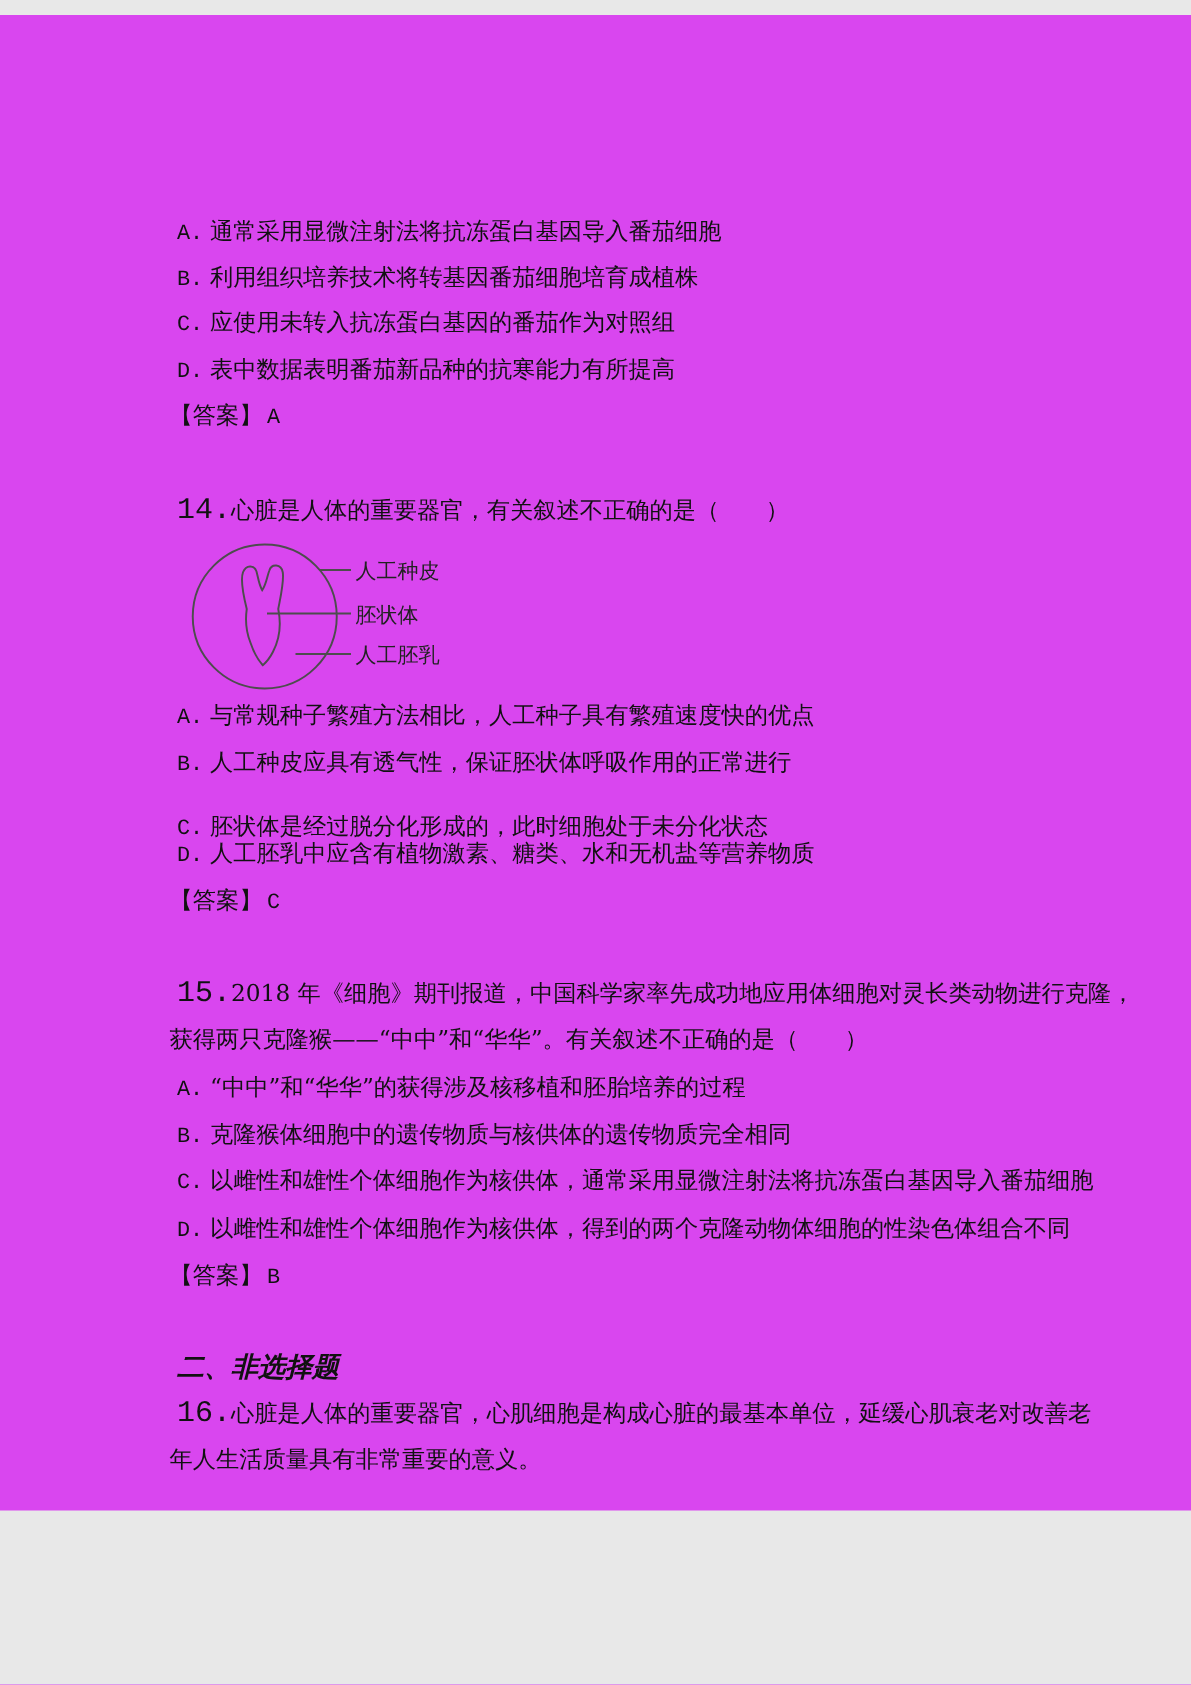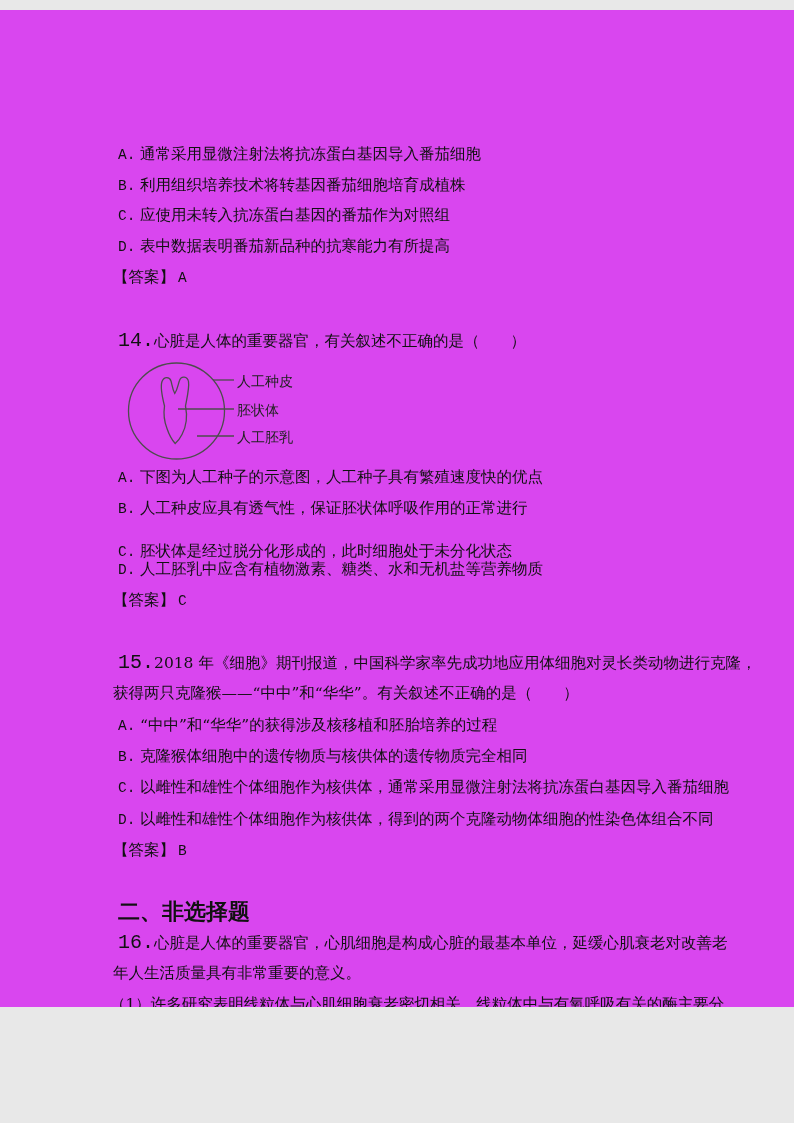--- a/index.html
+++ b/index.html
@@ -34,22 +34,22 @@
     font-family:"Liberation Mono","DejaVu Sans Mono",monospace;
     font-size:20px;
   }
   .ans-value{
     font-family:"Liberation Mono","DejaVu Sans Mono",monospace;
     font-size:14.5px;
     margin-left:3px;
   }
   .heading{
     font-weight:bold;
-    font-size:22px;
-    height:23px;line-height:23px;
+    font-size:18px;
+    height:23px;line-height:23px;font-style:italic;
   }
   .diagram{position:absolute;left:126px;top:350px;}
   .dstroke{fill:none;stroke:#4d4d4d;stroke-width:1.3;}
   .dlabel{
     font-size:14px;
     fill:#222222;
     font-family:"DejaVu Serif","Liberation Serif",serif;
   }
 </style>
 </head>
@@ -82,21 +82,21 @@
     <path class="dstroke" d="M 38.5,46 C 36.5,38 34,27 36,21.5 C 38,16.5 43.5,16.5 45,21 C 46,24.5 46.5,29.5 48.8,33.5 C 51.5,29.5 52,24.5 53.5,20.5 C 55,15.5 61.5,16 62.5,21.5 C 63.5,27.5 61,38 59.5,46 C 61.5,56 60.5,66 56,74.5 C 54,78.5 51.5,81.5 49.2,83.5 C 46,80 43,74.5 41,68.5 C 38,61 37.5,53 38.5,46 Z"></path>
     <line class="dstroke" x1="87" y1="20" x2="108" y2="20"></line>
     <line class="dstroke" x1="52" y1="49" x2="108" y2="49"></line>
     <line class="dstroke" x1="71" y1="76" x2="108" y2="76"></line>
     <text class="dlabel" x="111" y="25.5">人工种皮</text>
     <text class="dlabel" x="111" y="54.5">胚状体</text>
     <text class="dlabel" x="111" y="81.5">人工胚乳</text>
   </svg>
 
   <div class="line indent" style="top:457px">
-    <span class="letter">A.</span><span>下图为人工种子的示意图，人工种子具有繁殖速度快的优点</span>
+    <span class="letter">A.</span><span>与常规种子繁殖方法相比，人工种子具有繁殖速度快的优点</span>
   </div>
   <div class="line indent" style="top:487.7px">
     <span class="letter">B.</span><span>人工种皮应具有透气性，保证胚状体呼吸作用的正常进行</span>
   </div>
   <div class="line indent" style="top:531px">
     <span class="letter">C.</span><span>胚状体是经过脱分化形成的，此时细胞处于未分化状态</span>
   </div>
   <div class="line indent" style="top:549.1px">
     <span class="letter">D.</span><span>人工胚乳中应含有植物激素、糖类、水和无机盐等营养物质</span>
   </div>
@@ -127,17 +127,14 @@
   </div>
 
   <div class="line heading indent" style="top:889.5px">二、非选择题</div>
 
   <div class="line indent" style="top:921.5px">
     <span class="qnum">16.</span><span>心脏是人体的重要器官，心肌细胞是构成心脏的最基本单位，延缓心肌衰老对改善老</span>
   </div>
   <div class="line" style="top:952.5px">
     <span>年人生活质量具有非常重要的意义。</span>
   </div>
-  <div class="line pullleft" style="top:984px">
-    <span>（1）许多研究表明线粒体与心肌细胞衰老密切相关，线粒体中与有氧呼吸有关的酶主要分</span>
-  </div>
 
 </div>
 
 </body></html>

